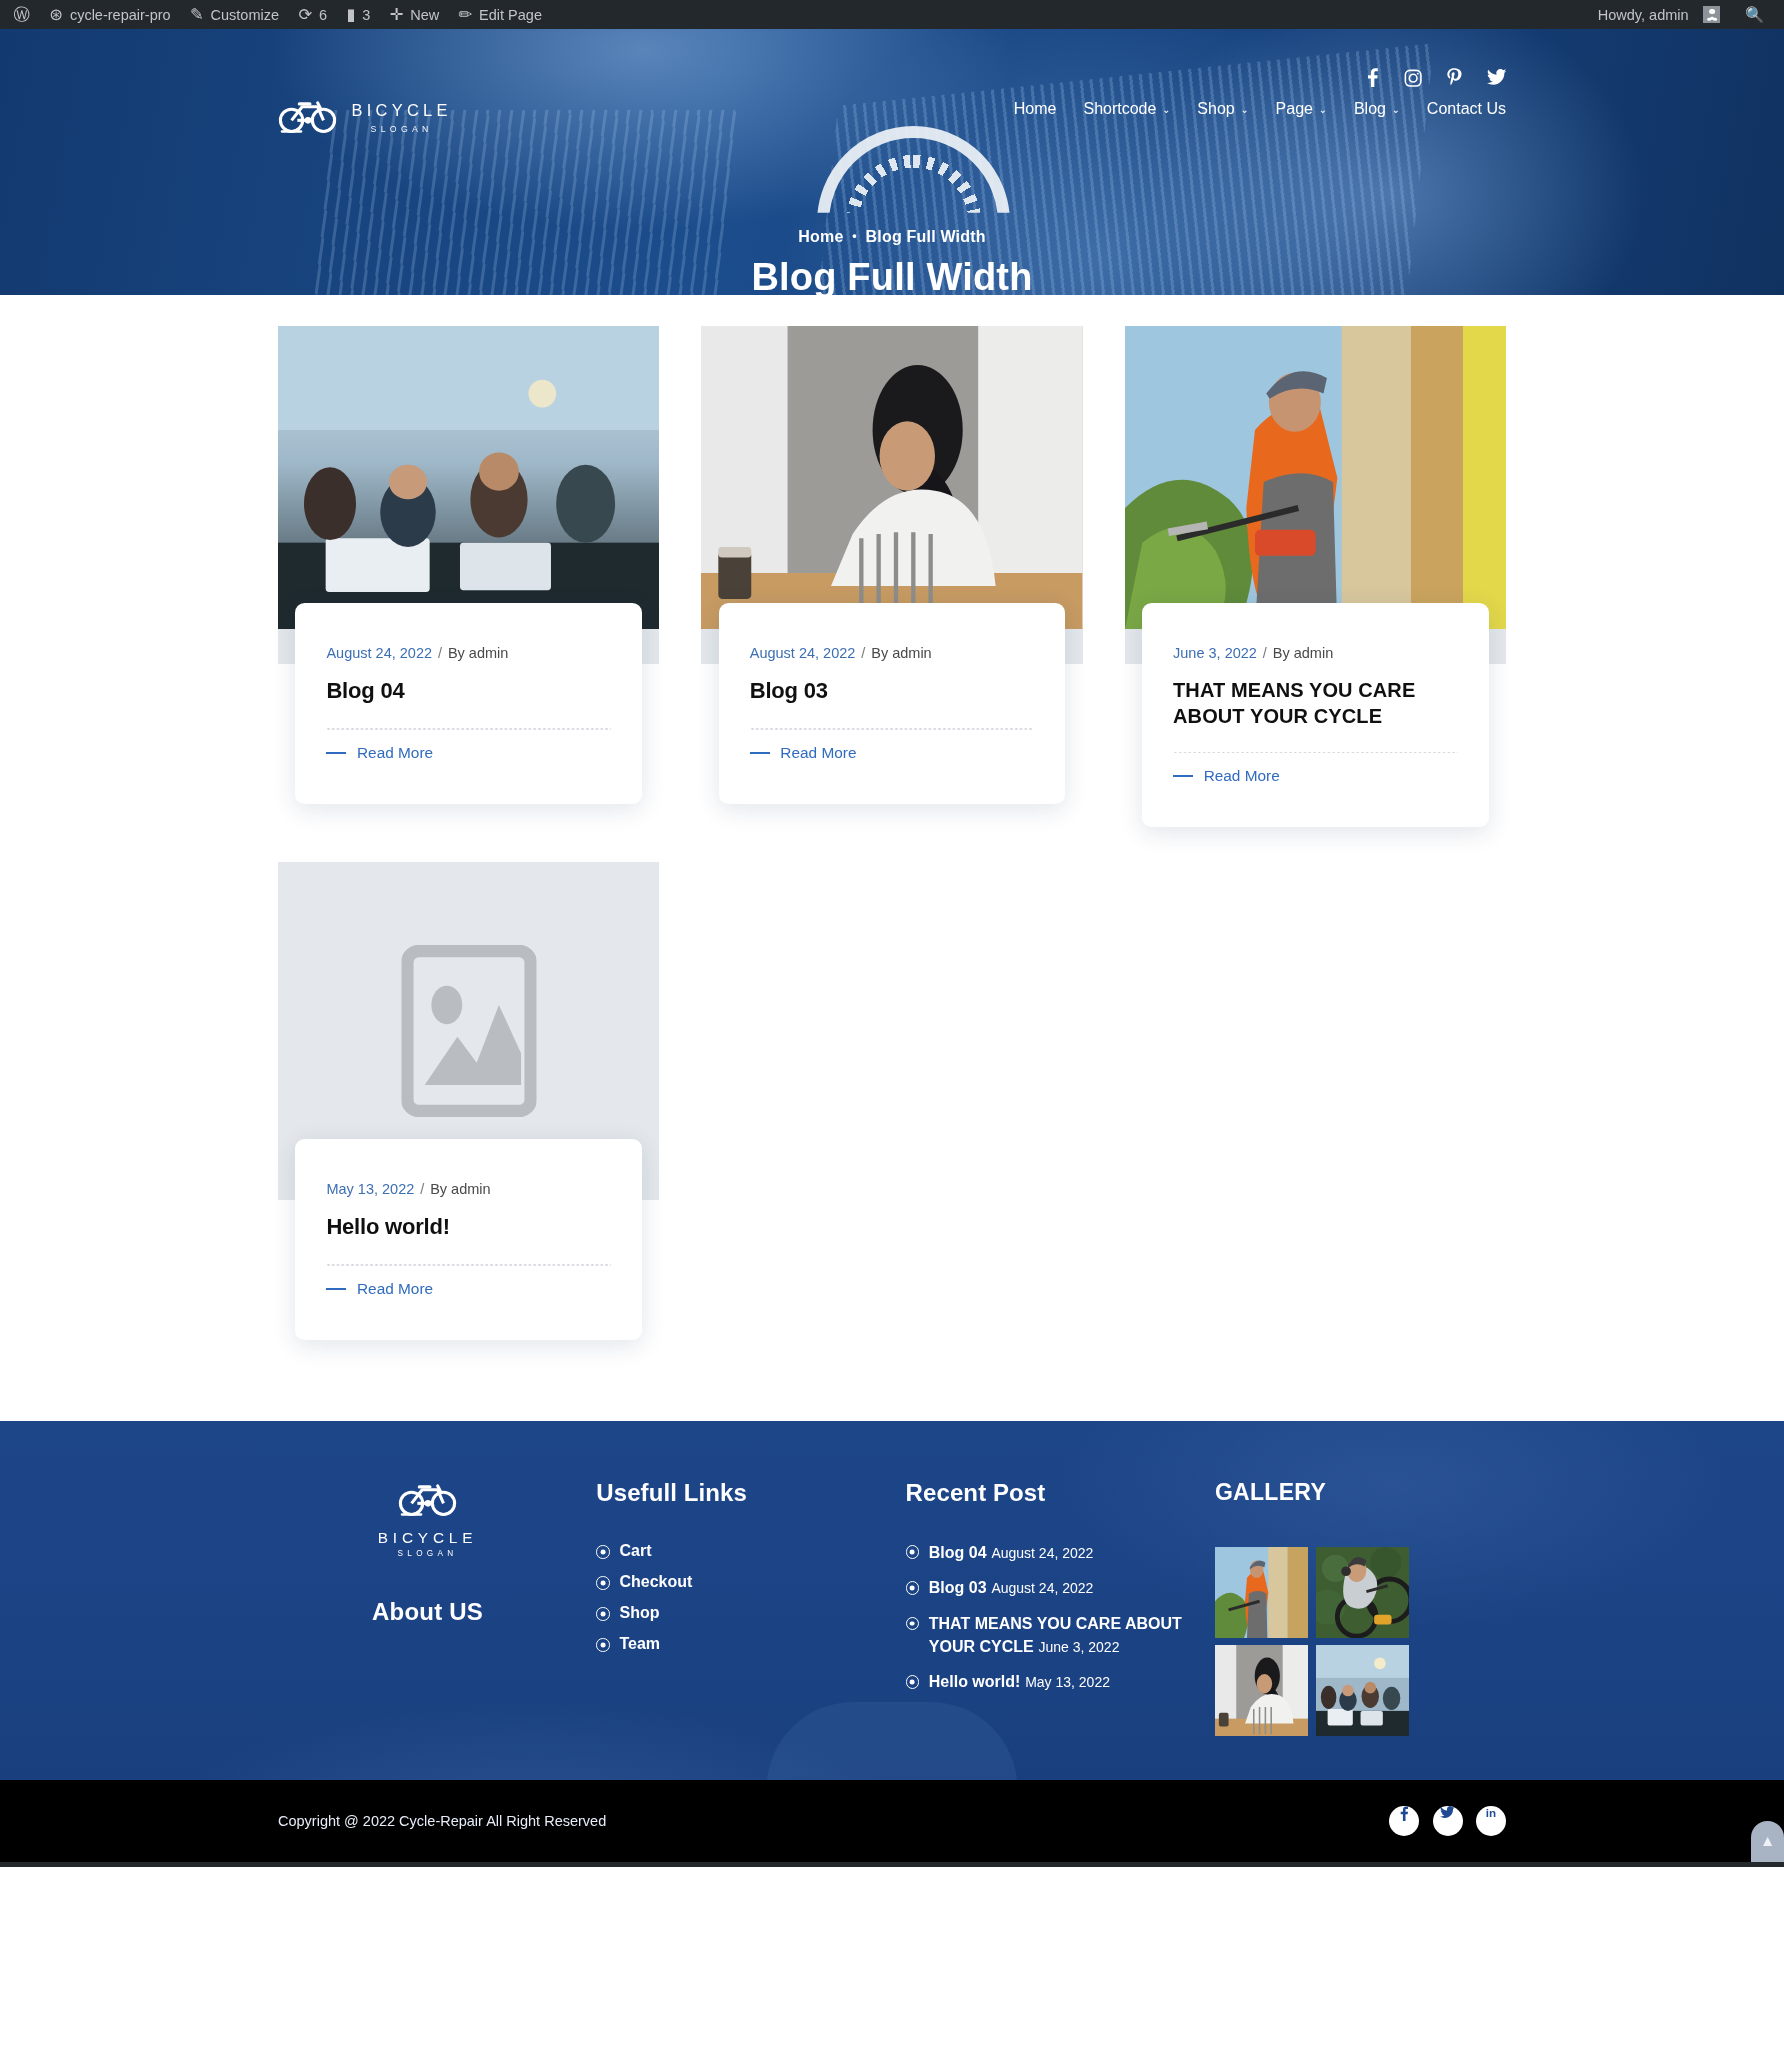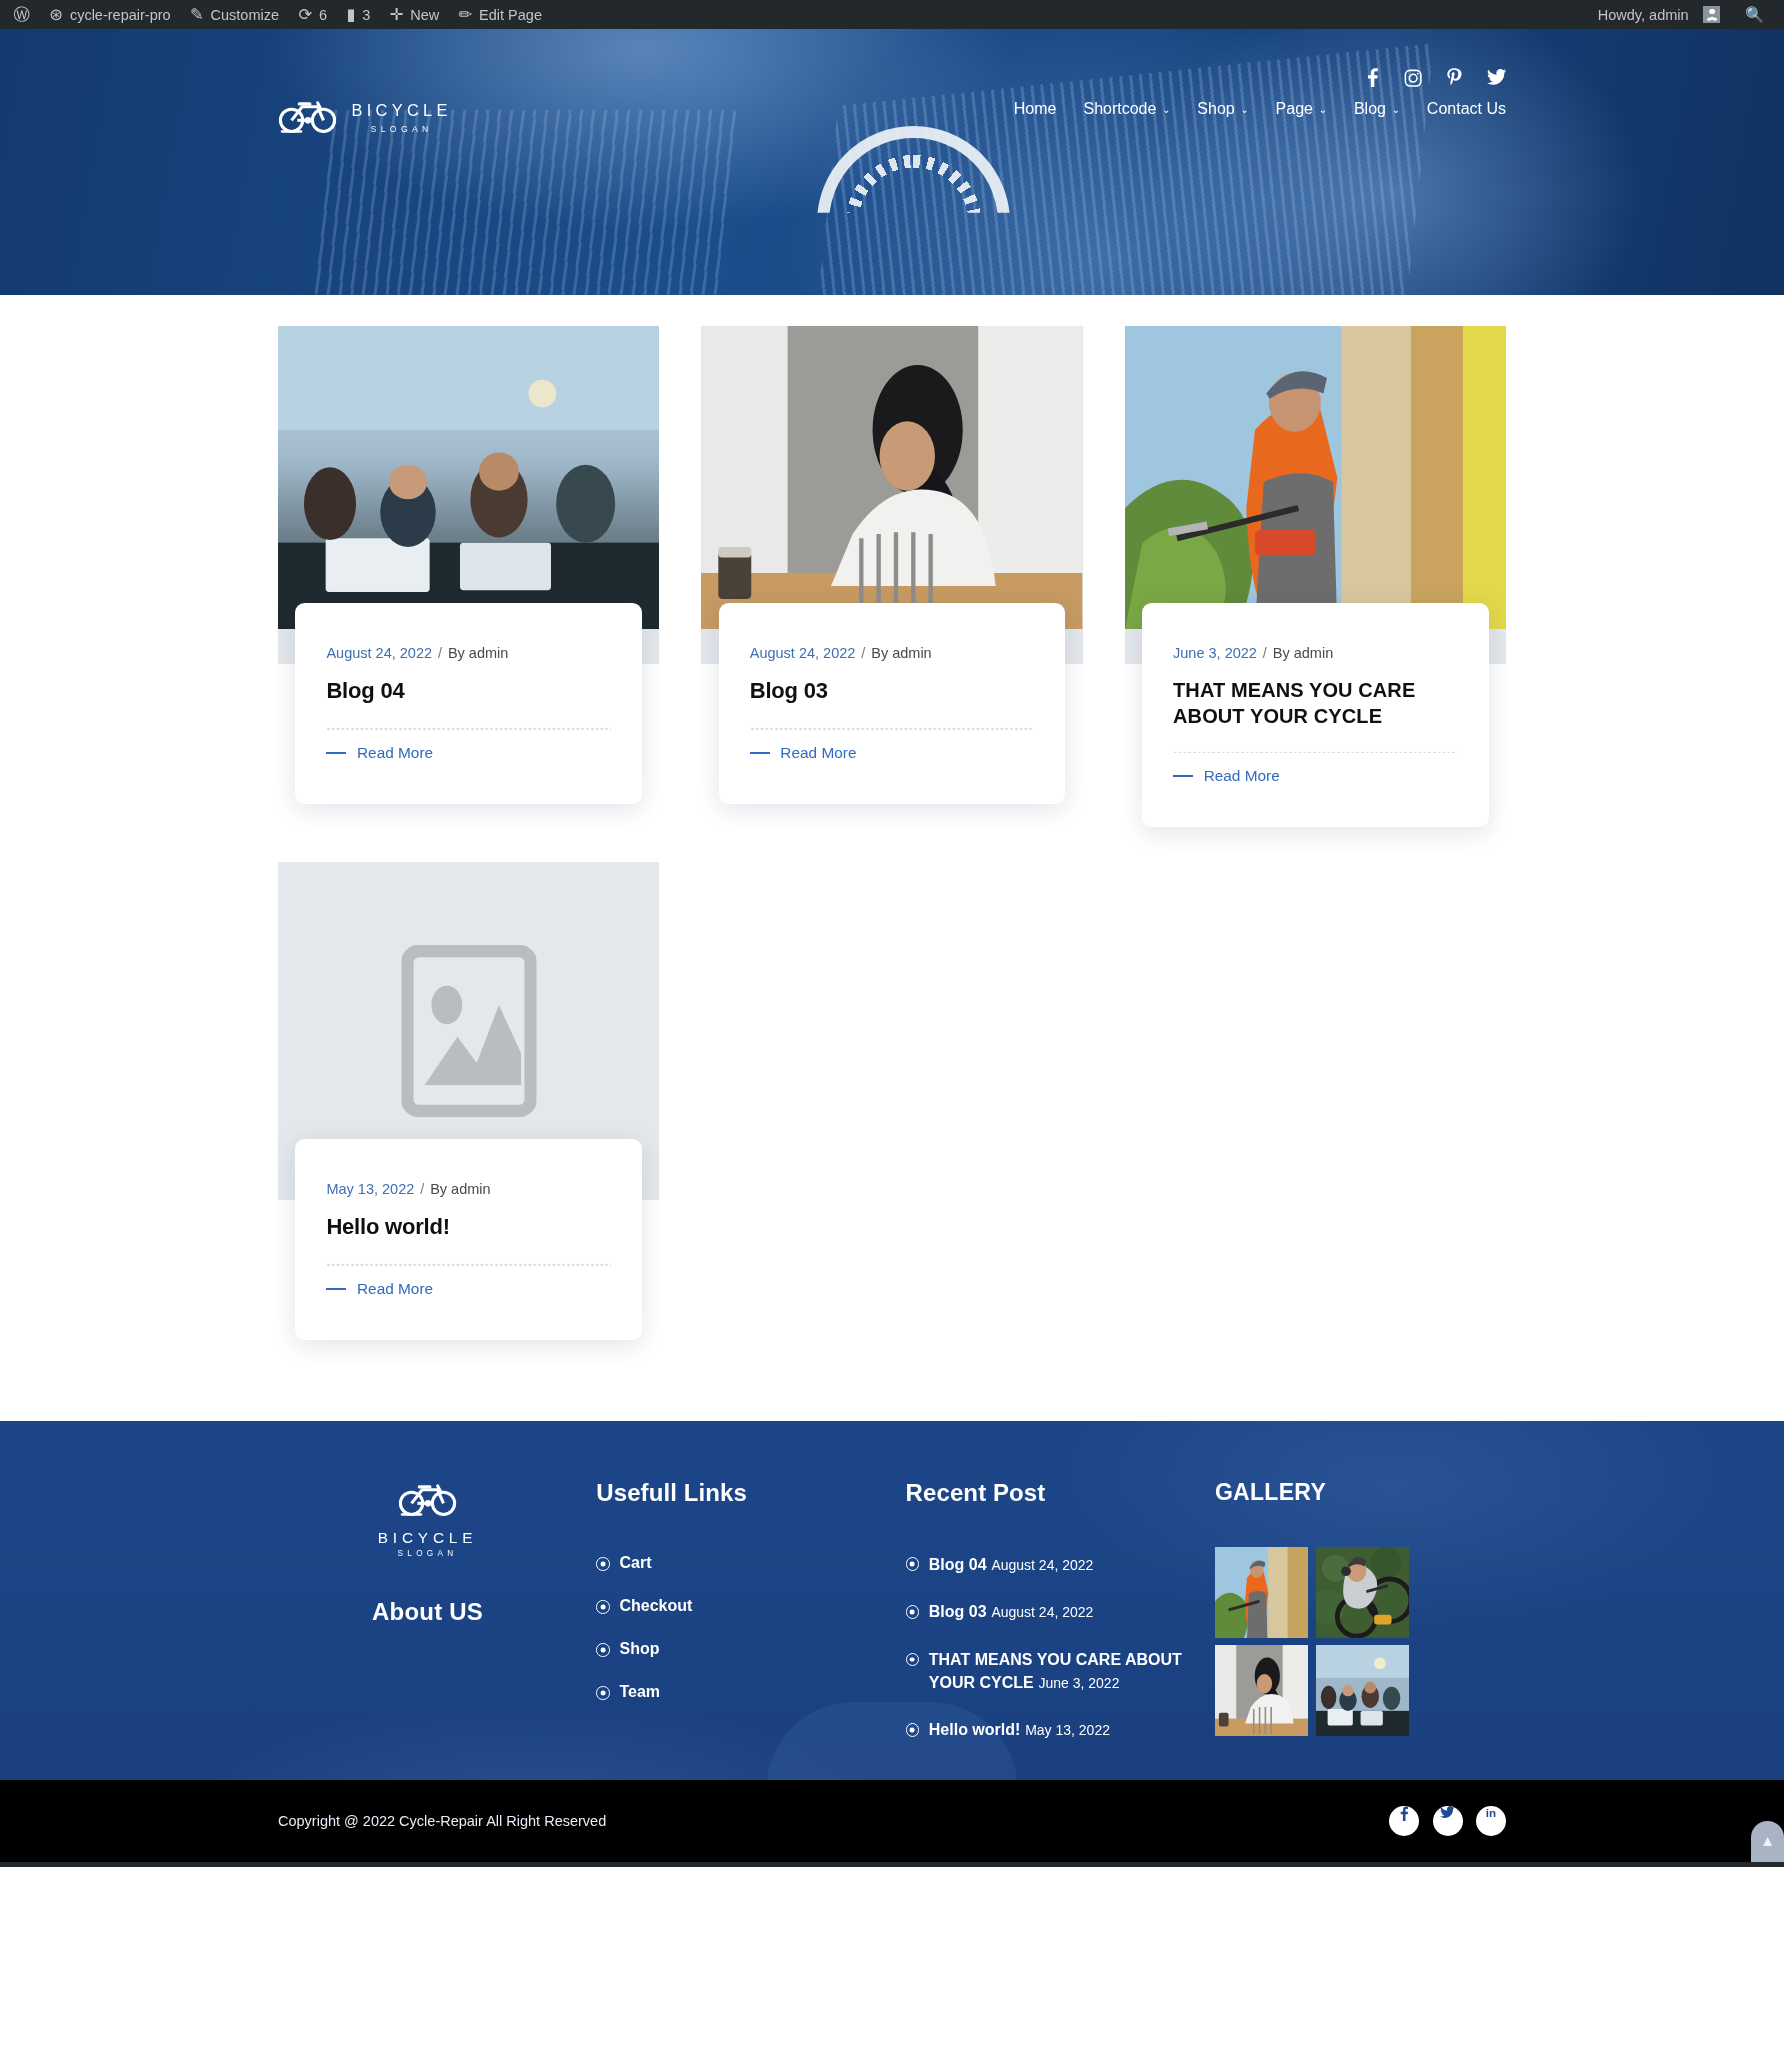--- a/index.html
+++ b/index.html
@@ -227,21 +227,21 @@
   .flogo .l2 { color: #fff; font-size: 8.2px; letter-spacing: 4.3px; margin-top: 4.8px; line-height: 1; }
   .about-h {
     color: #fff; font-size: 24px; font-weight: 700; margin-top: 39px; letter-spacing: 0.2px;
   }
   .about-p {
     color: #dfe7f4; font-size: 14px; line-height: 1.72; margin-top: 26px; padding: 0 5.8px;
   }
   .fhead {
     color: #fff; font-size: 24px; font-weight: 700; letter-spacing: 0.1px;
   }
-  .flist { margin-top: 47px; display: flex; flex-direction: column; gap: 25px; }
+  .flist { margin-top: 35px; display: flex; flex-direction: column; gap: 13px; }
   .fli { display: flex; align-items: flex-start; gap: 9.7px; color: #fff; font-size: 16px; }
   .bullet {
     flex: 0 0 auto; width: 13.5px; height: 13.5px; border-radius: 50%;
     border: 1.9px solid #fff; position: relative; margin-top: 3.9px;
   }
   .bullet::after {
     content: ""; position: absolute; left: 50%; top: 50%; transform: translate(-50%,-50%);
     width: 4.8px; height: 4.8px; border-radius: 50%; background: #fff;
   }
   .fli .lbl { font-weight: 700; }
@@ -395,20 +395,26 @@
       </a>
       <a class="nav-item">
         <span>Blog</span>
         <span class="caret">⌄</span>
       </a>
       <a class="nav-item">
         <span>Contact Us</span>
       </a>
     </nav>
 
+    <div class="hero-center">
+      <div class="crumbs">
+        <a>Home</a><span class="dot">•</span><span>Blog Full Width</span>
+      </div>
+      <h1 class="hero-title">Blog Full Width</h1>
+    </div>
   </div>
 </div>
 
 <div class="main">
   <div class="grid">
 
     <article class="post">
       <div class="thumb">
         <svg class="im" viewBox="0 0 440 350" preserveAspectRatio="xMidYMid slice" aria-hidden="true">
           <defs>

